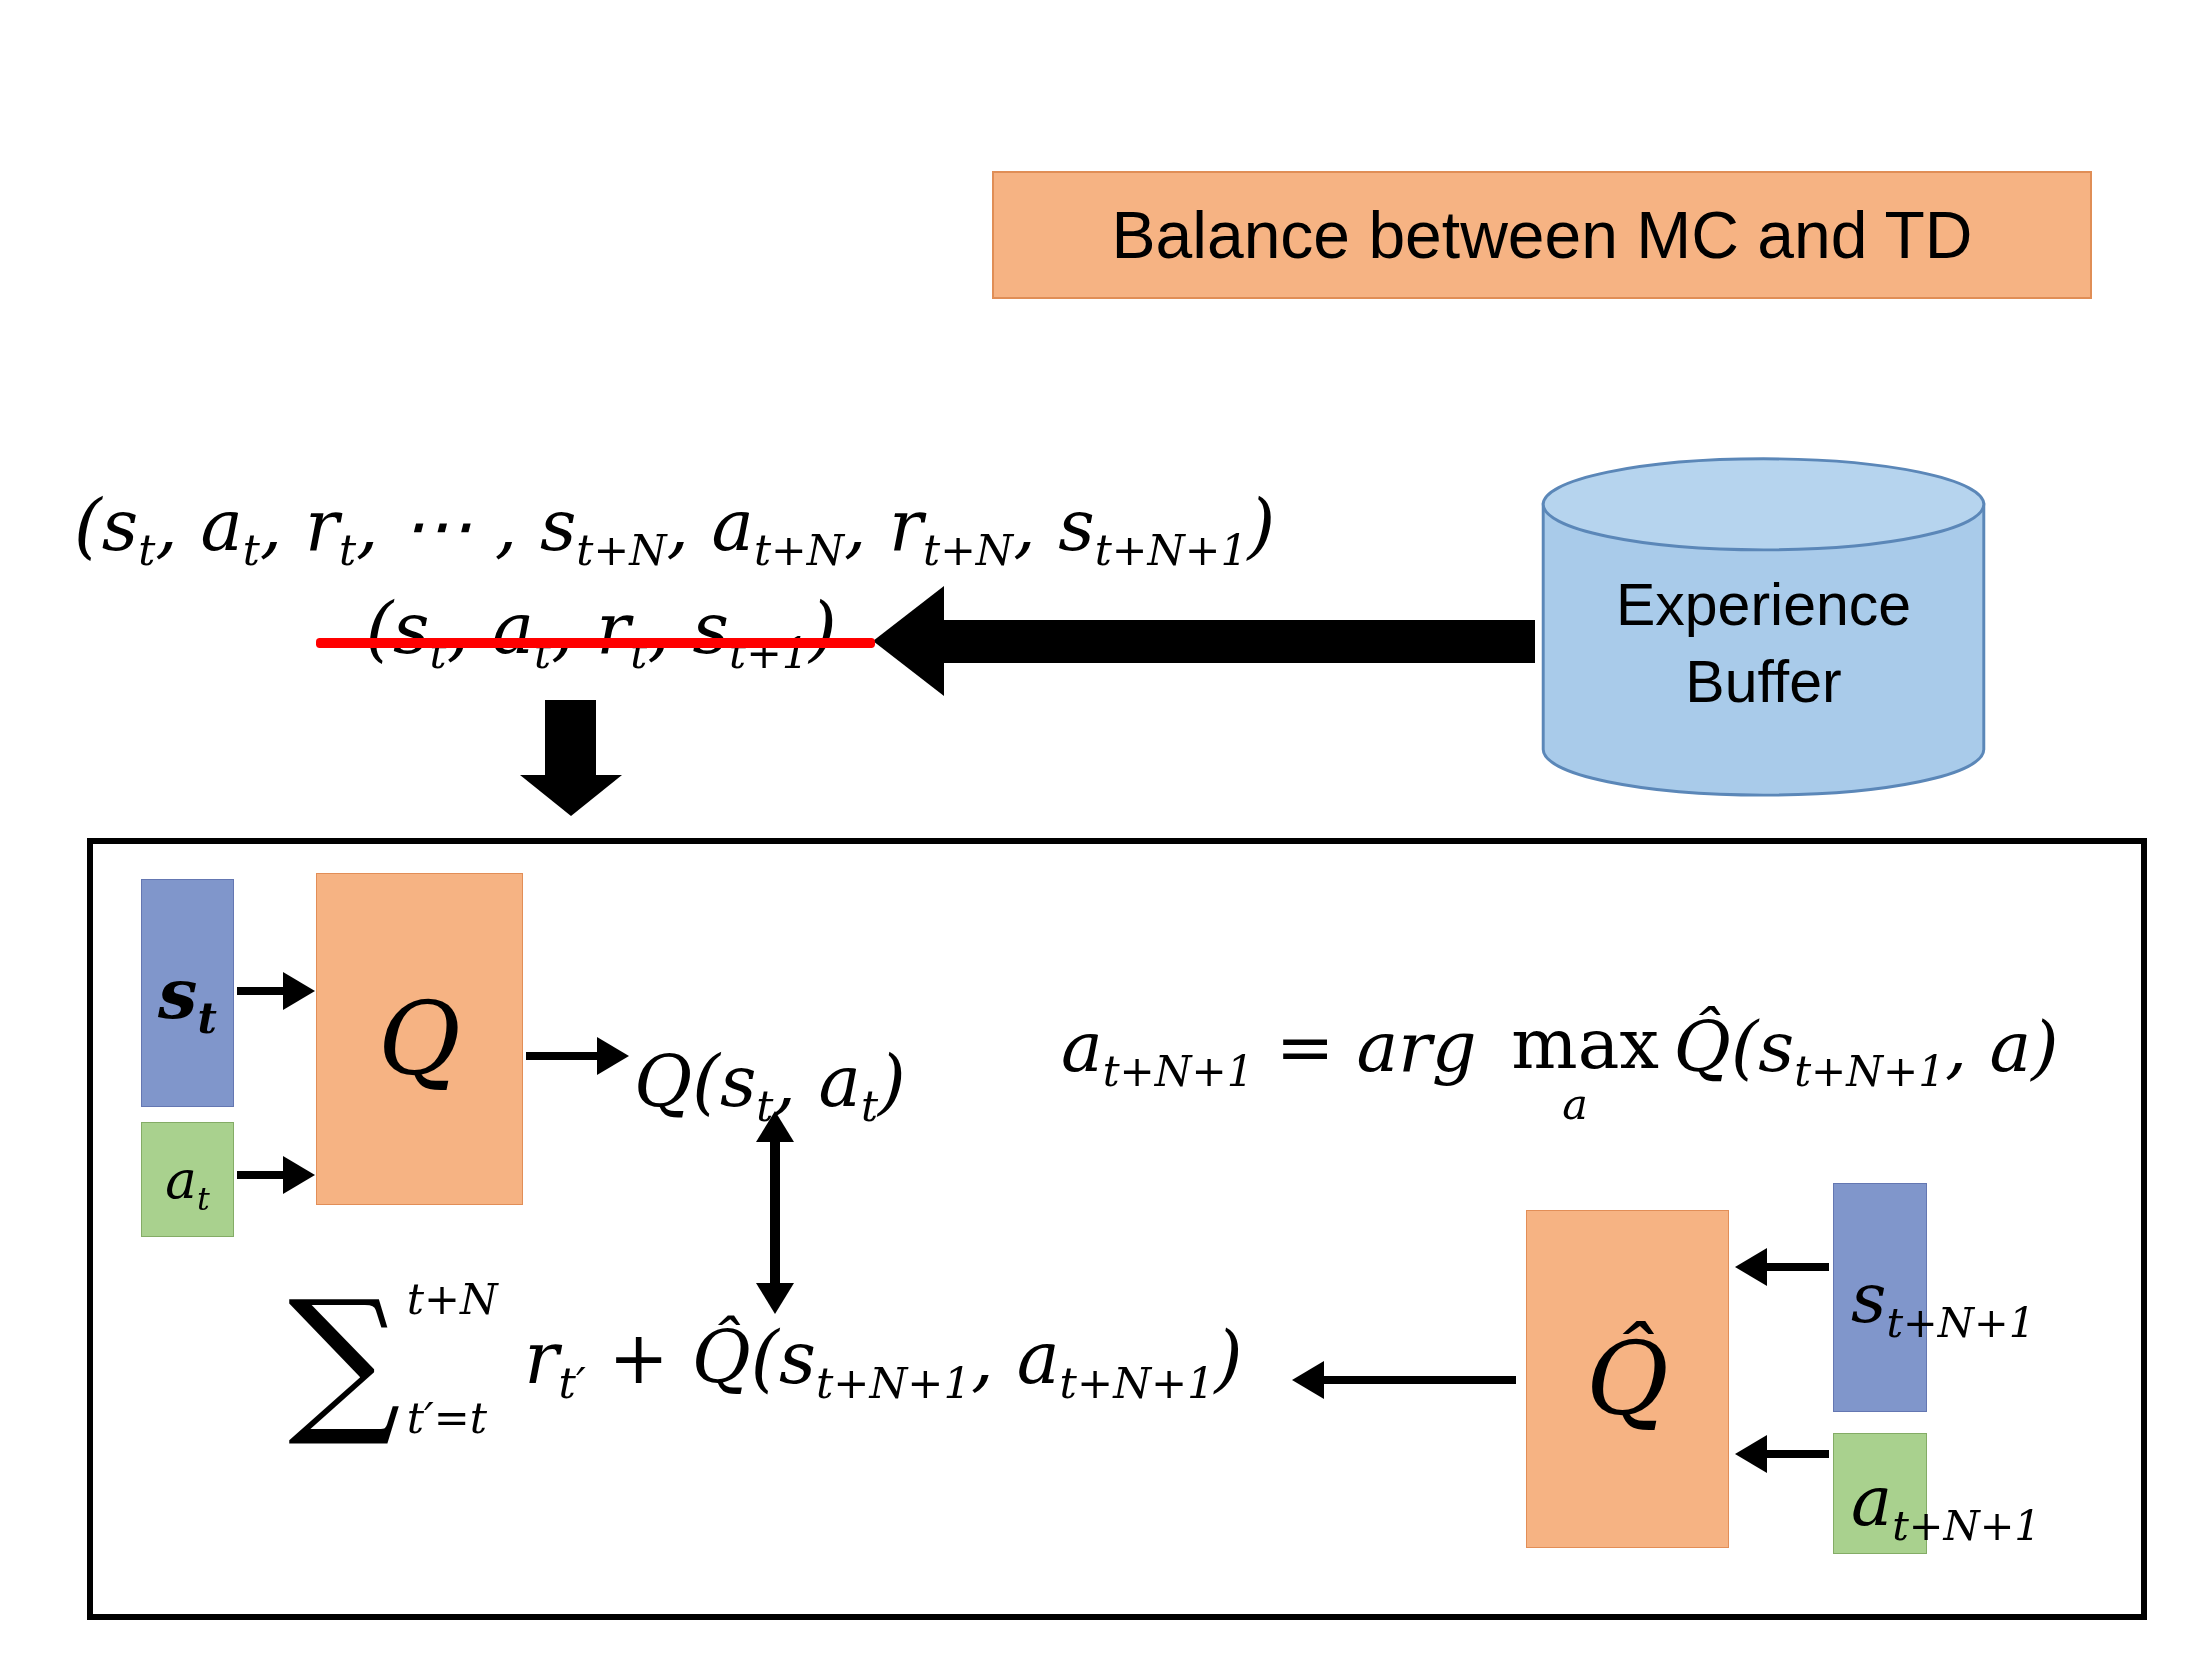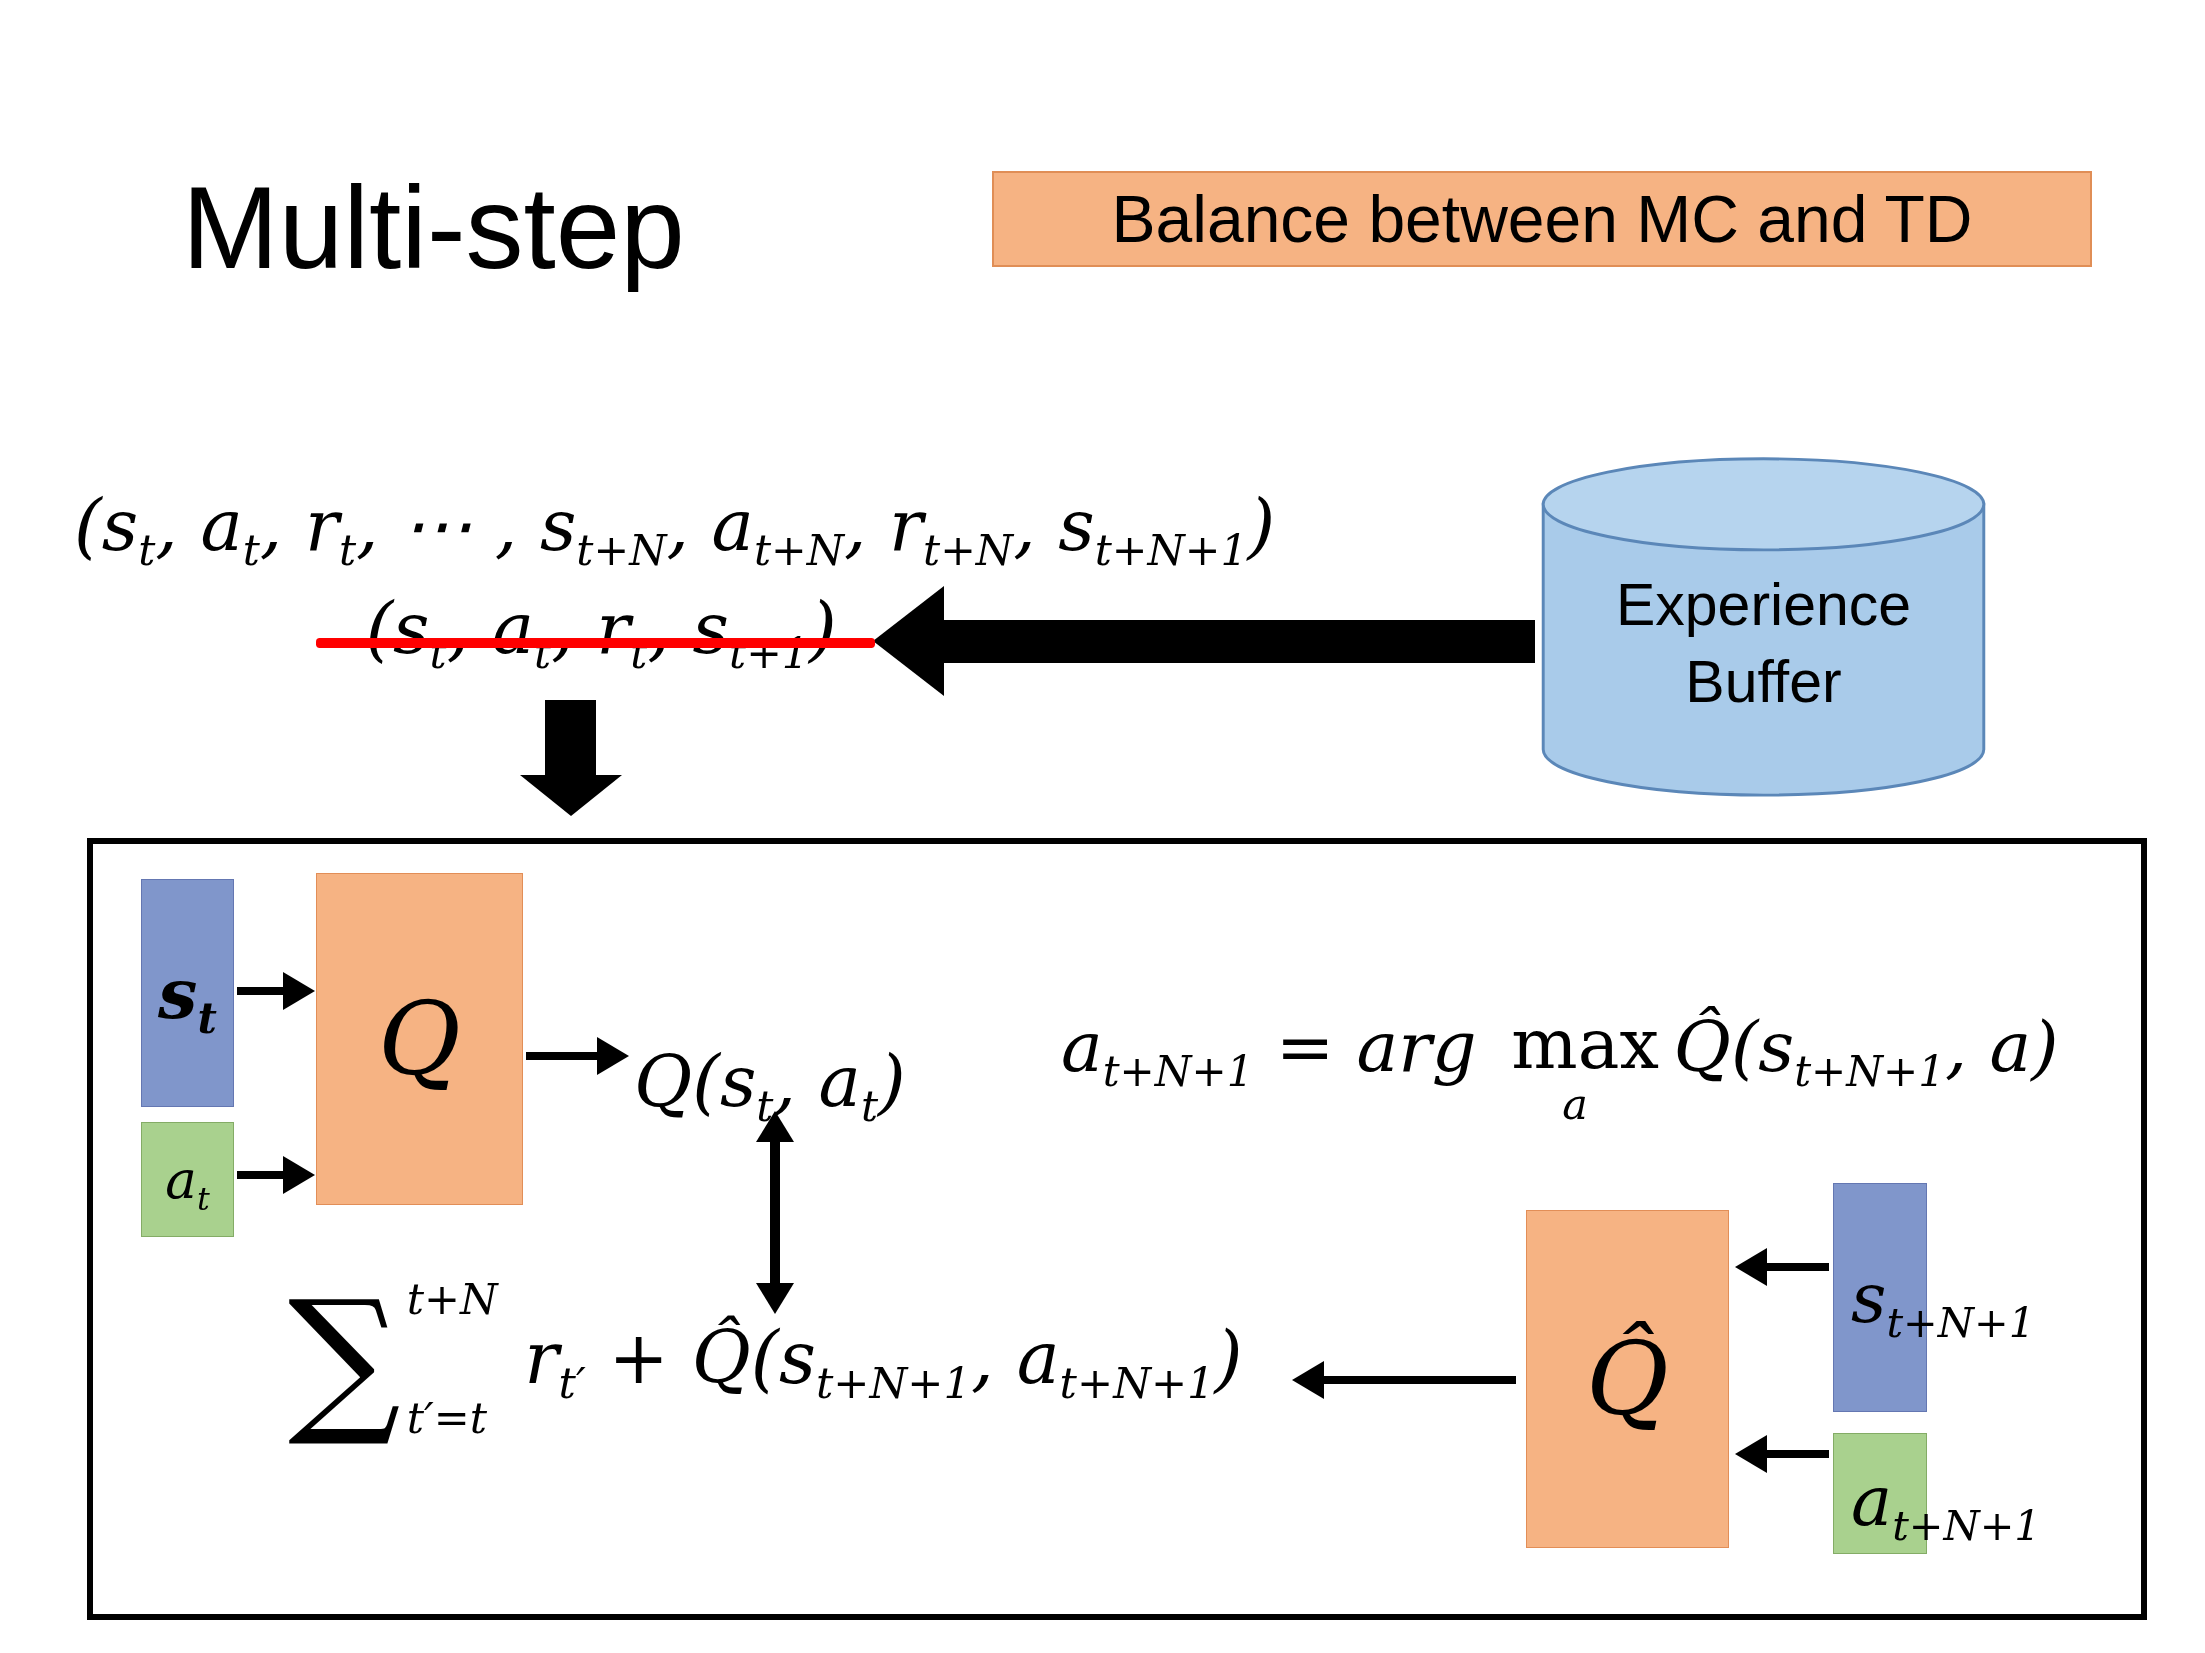--- a/index.html
+++ b/index.html
@@ -5,21 +5,21 @@
   * { margin:0; padding:0; box-sizing:border-box; }
   html,body { width:2205px; height:1654px; }
   body { font-family:"Liberation Sans", sans-serif; background:#ffffff; color:#000; }
   .stage { position:relative; width:2205px; height:1654px; background:#fff; overflow:hidden; }
   .abs { position:absolute; }
   .math { font-family:"DejaVu Serif", serif; font-style:italic; white-space:nowrap; }
   .math sub { font-size:0.6em; line-height:0; }
 
   .title { left:182px; top:168px; font-size:116px; line-height:1.05; color:#000; }
 
-  .banner { left:992px; top:171px; width:1100px; height:96px;
+  .banner { left:992px; top:171px; width:1100px; height:128px;
             background:#F6B383; border:2.2px solid #E08E56;
             display:flex; align-items:center; justify-content:center;
             font-size:66px; }
 
   .tuple-full { left:74px; top:484px; font-size:71px; }
   .tuple-short { left:327px; top:587px; width:548px; text-align:center; font-size:71px; }
   .strike { left:316px; top:638px; width:559px; height:10.3px; background:#FF0000; border-radius:3.7px; z-index:3; }
 
   
   .big-arrow { left:873px; top:586px; width:662px; height:110px; display:flex; align-items:center; }
@@ -79,21 +79,20 @@
   .sum { left:288px; top:1270px; height:176px; display:flex; align-items:center; }
   .sigma { font-family:"DejaVu Serif", serif; font-style:normal; font-size:158px; line-height:1; }
   .limits { display:flex; flex-direction:column; justify-content:space-between; height:169px; margin-left:5.9px; font-size:43px; }
   .sum-body { font-size:72px; margin-left:26.5px; }
 </style>
 </head>
 <body>
 
 <div class="stage">
 
-  <div class="abs title">Multi-step</div>
 
   <div class="abs banner">
     <span>Balance between MC and TD</span>
   </div>
 
   <div class="abs math tuple-full">(s<sub>t</sub>, a<sub>t</sub>, r<sub>t</sub>, ⋯ , s<sub>t+N</sub>, a<sub>t+N</sub>, r<sub>t+N</sub>, s<sub>t+N+1</sub>)</div>
   <div class="abs math tuple-short">(s<sub>t</sub>, a<sub>t</sub>, r<sub>t</sub>, s<sub>t+1</sub>)</div>
   <div class="abs strike"></div>
 
   <div class="abs big-arrow">

